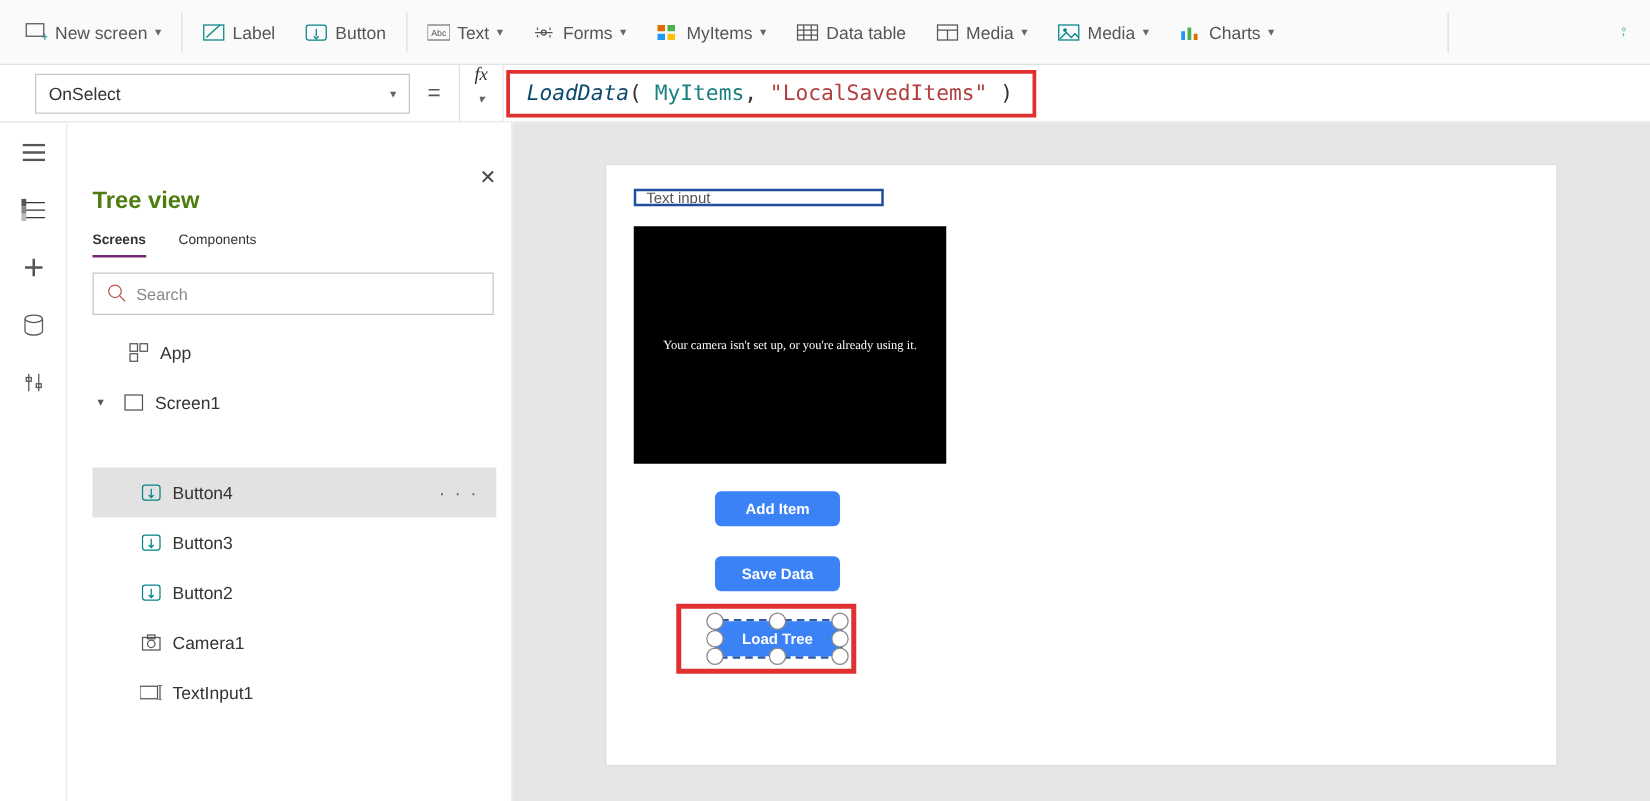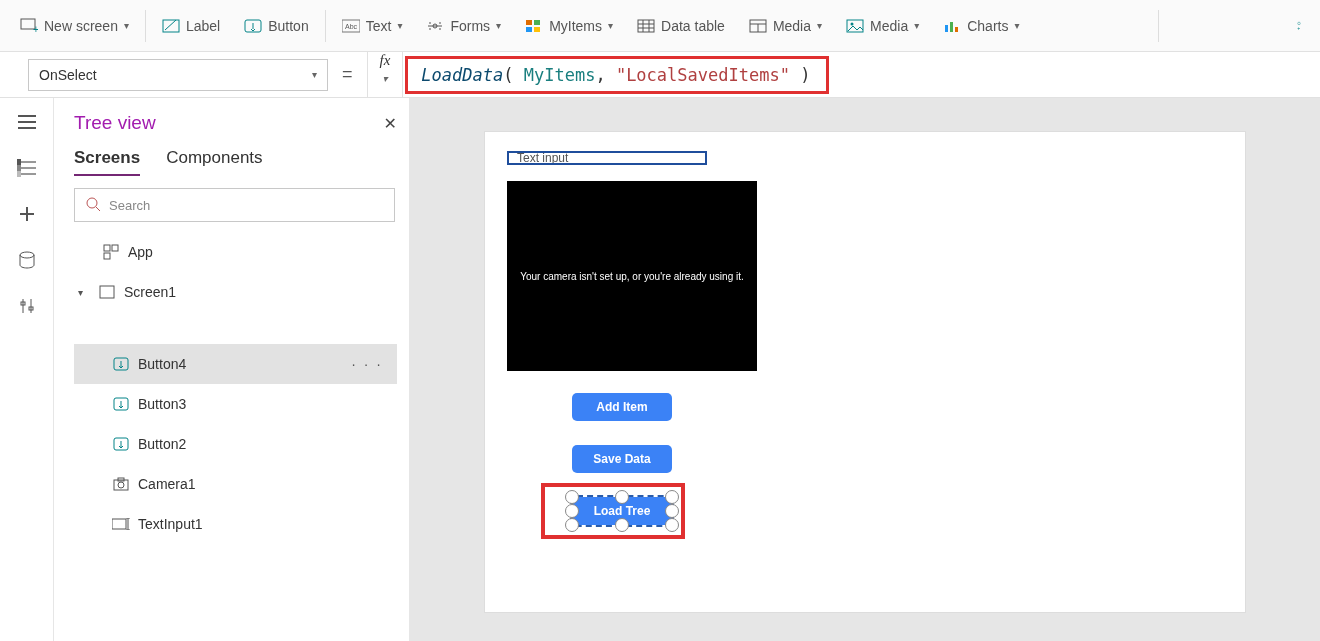--- a/index.html
+++ b/index.html
@@ -138,29 +138,30 @@
     flex-direction:column;
   }
   .tree-header {
     display:flex;
     justify-content:space-between;
     align-items:center;
     margin-bottom:14px;
   }
   .tree-title {
     font-size:19px;
-    font-weight:400;
-    color:#a21caf;
+    font-weight:700;
+    color:#4d7c0f;
+    margin-top:38px;
   }
   .close-x { font-size:16px; color:#444; cursor:pointer; }
 
   .tree-tabs {
     display:flex;
     gap:26px;
-    font-size:17px;
+    font-size:11px;
     margin-bottom:12px;
   }
   .tree-tab { padding-bottom:6px; cursor:pointer; color:#333;}
   .tree-tab.active { font-weight:600; border-bottom:2px solid #742774; }
 
   .search-box {
     height:34px;
     border:1px solid #c8c8c8;
     display:flex;
     align-items:center;
@@ -213,20 +214,21 @@
     margin-top:16px;
     width:250px; height:190px;
     background:#000;
     color:#fff;
     font-size:10px;
     display:flex;
     align-items:center;
     justify-content:center;
     text-align:center;
     padding:0 8px;
+    font-family:Liberation Serif, serif;
   }
   .app-btn {
     display:block;
     width:100px;
     height:28px;
     background:#3b82f6;
     color:#fff;
     border-radius:5px;
     border:none;
     font-size:12px;

